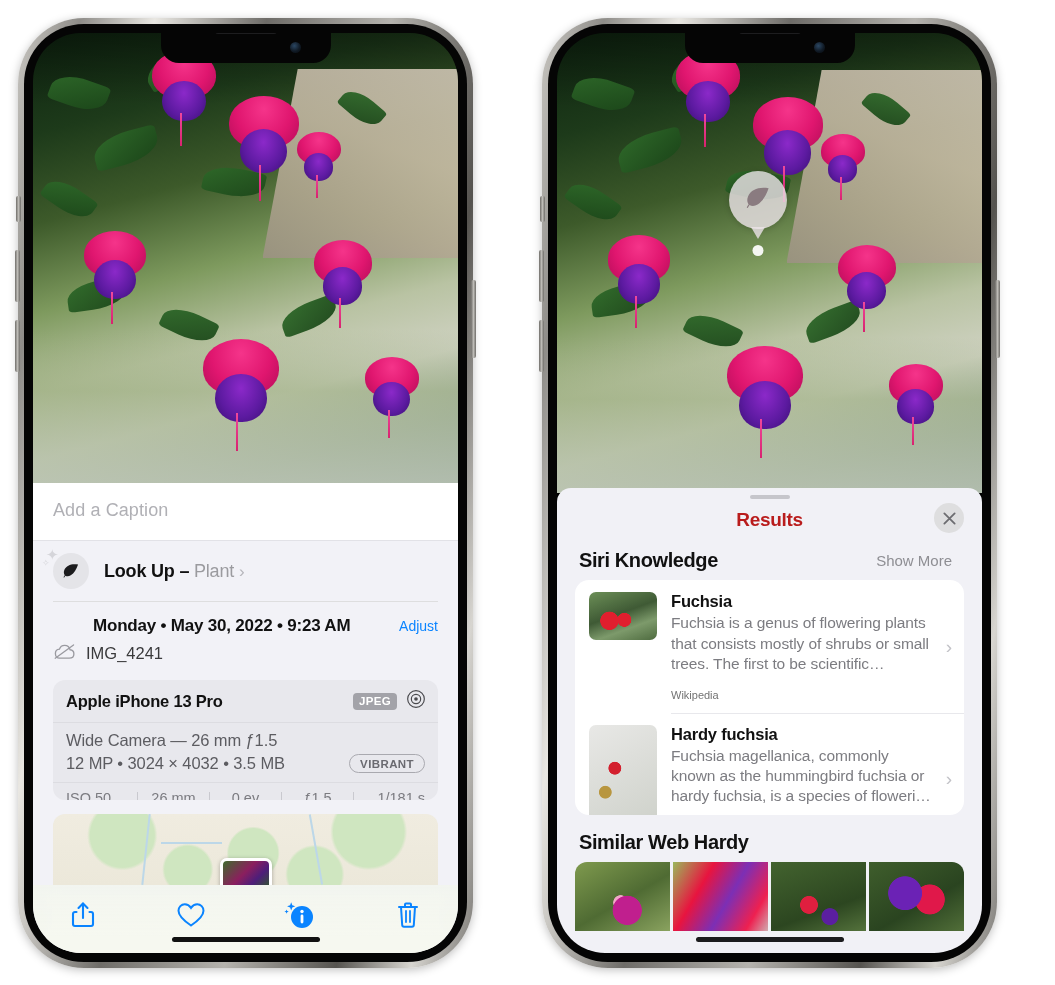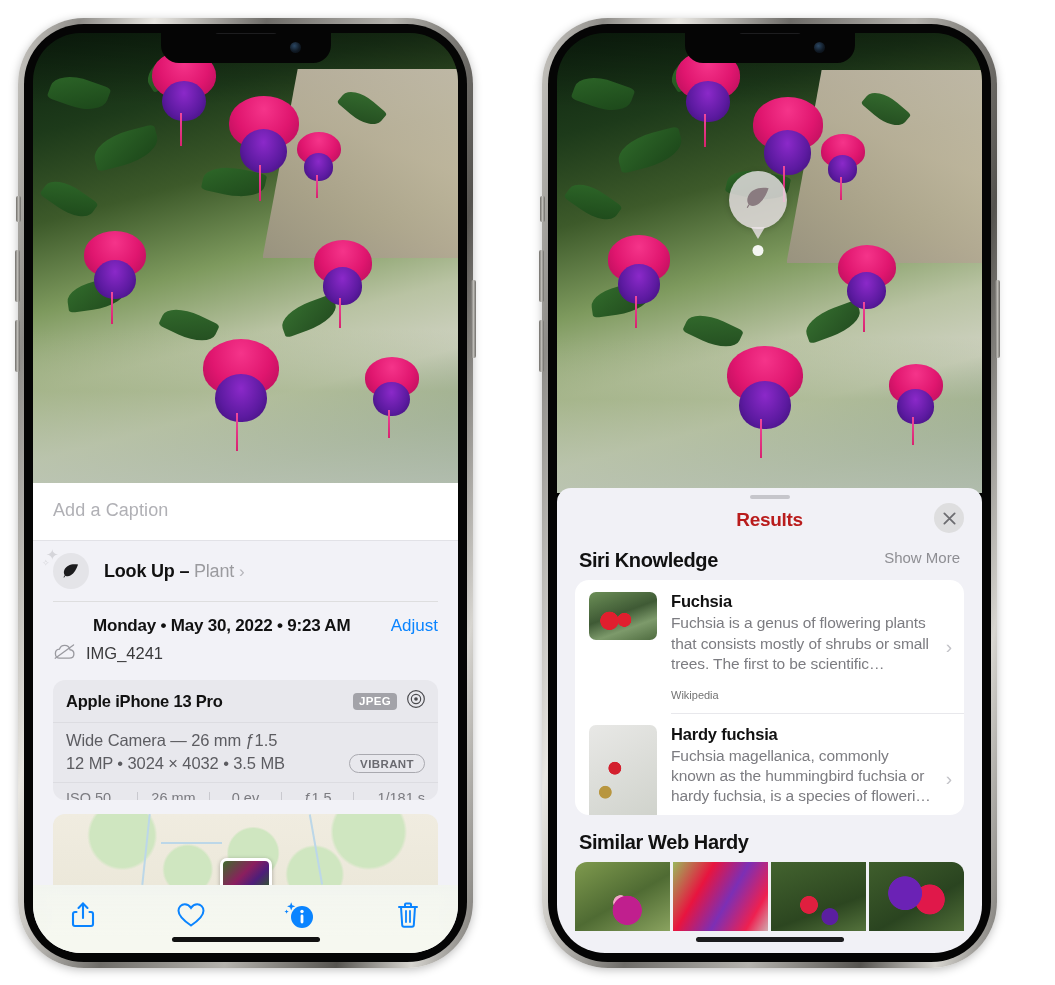--- a/index.html
+++ b/index.html
@@ -131,21 +131,21 @@
   }
   .spark.s2 { left: -11px; top: 6px; font-size: 9px; }
   .lookup-text { font-size: 18px; color: #111; font-weight: 700; letter-spacing:-.2px; }
   .lookup-text .dash { font-weight: 700; }
   .lookup-sub { font-weight: 400; color: #9b9b9f; }
   .chev-sm { color: #b6b6bb; font-size: 17px; margin-left: 5px; font-weight: 400; }
 
   .meta-block { padding: 14px 20px 12px 20px; }
   .meta-line1 { display: flex; align-items: baseline; justify-content: space-between; }
   .meta-date { font-size: 17px; color: #111; font-weight: 600; letter-spacing:-.2px;margin-left:40px; }
-  .meta-adjust { font-size: 17px; color: #0a84ff; text-align: center; }
+  .meta-adjust { font-size: 14px; color: #0a84ff; text-align: center; }
   .meta-line2 { display: flex; align-items: center; margin-top: 7px; gap: 10px; }
   .meta-file { font-size: 16.5px; color: #3a3a3c; }
 
   .cam-card {
     margin: 4px 20px 0 20px;
     background: #e8e8ed;
     border-radius: 12px;
     overflow: hidden;
   }
   .cam-head {
@@ -212,21 +212,21 @@
     z-index: 20; display:flex; flex-direction: column;
   }
   .grabber { width: 40px; height: 5px; border-radius: 3px; background: #c6c6cb; margin: 7px auto 0 auto; }
   .res-head { position: relative; padding: 10px 0 14px 0; }
   .res-title { text-align:center; font-size: 19px; font-weight: 700; color:#b91c1c; letter-spacing:-.3px; }
   .close-btn {
     position: absolute; right: 18px; top: 4px;
     width: 30px; height: 30px; border-radius: 50%;
     background: #dededf; display:flex; align-items:center; justify-content:center;
   }
-  .sec-head { display:flex; align-items:flex-start; justify-content:space-between; padding: 4px 22px 8px 22px; gap: 20px; }
+  .sec-head { display:flex; align-items:center; justify-content:space-between; padding: 4px 30px 8px 22px; gap: 20px; }
   .sec-title { font-size: 20px; font-weight: 700; color:#111; letter-spacing:-.4px; }
   .sec-more { font-size: 15px; color:#8e8e93; }
   .card {
     margin: 0 18px; background: #fff; border-radius: 14px; overflow: hidden;
   }
   .kn-row { display: flex; padding: 12px 12px 12px 14px; position: relative; }
   .kn-row + .kn-row:before {
     content:""; position:absolute; left: 96px; right:0; top:0; height:1px; background:#e8e8ec;
   }
   .kn-thumb { width: 68px; flex: 0 0 68px; border-radius: 7px; overflow: hidden; margin-right: 14px; }

